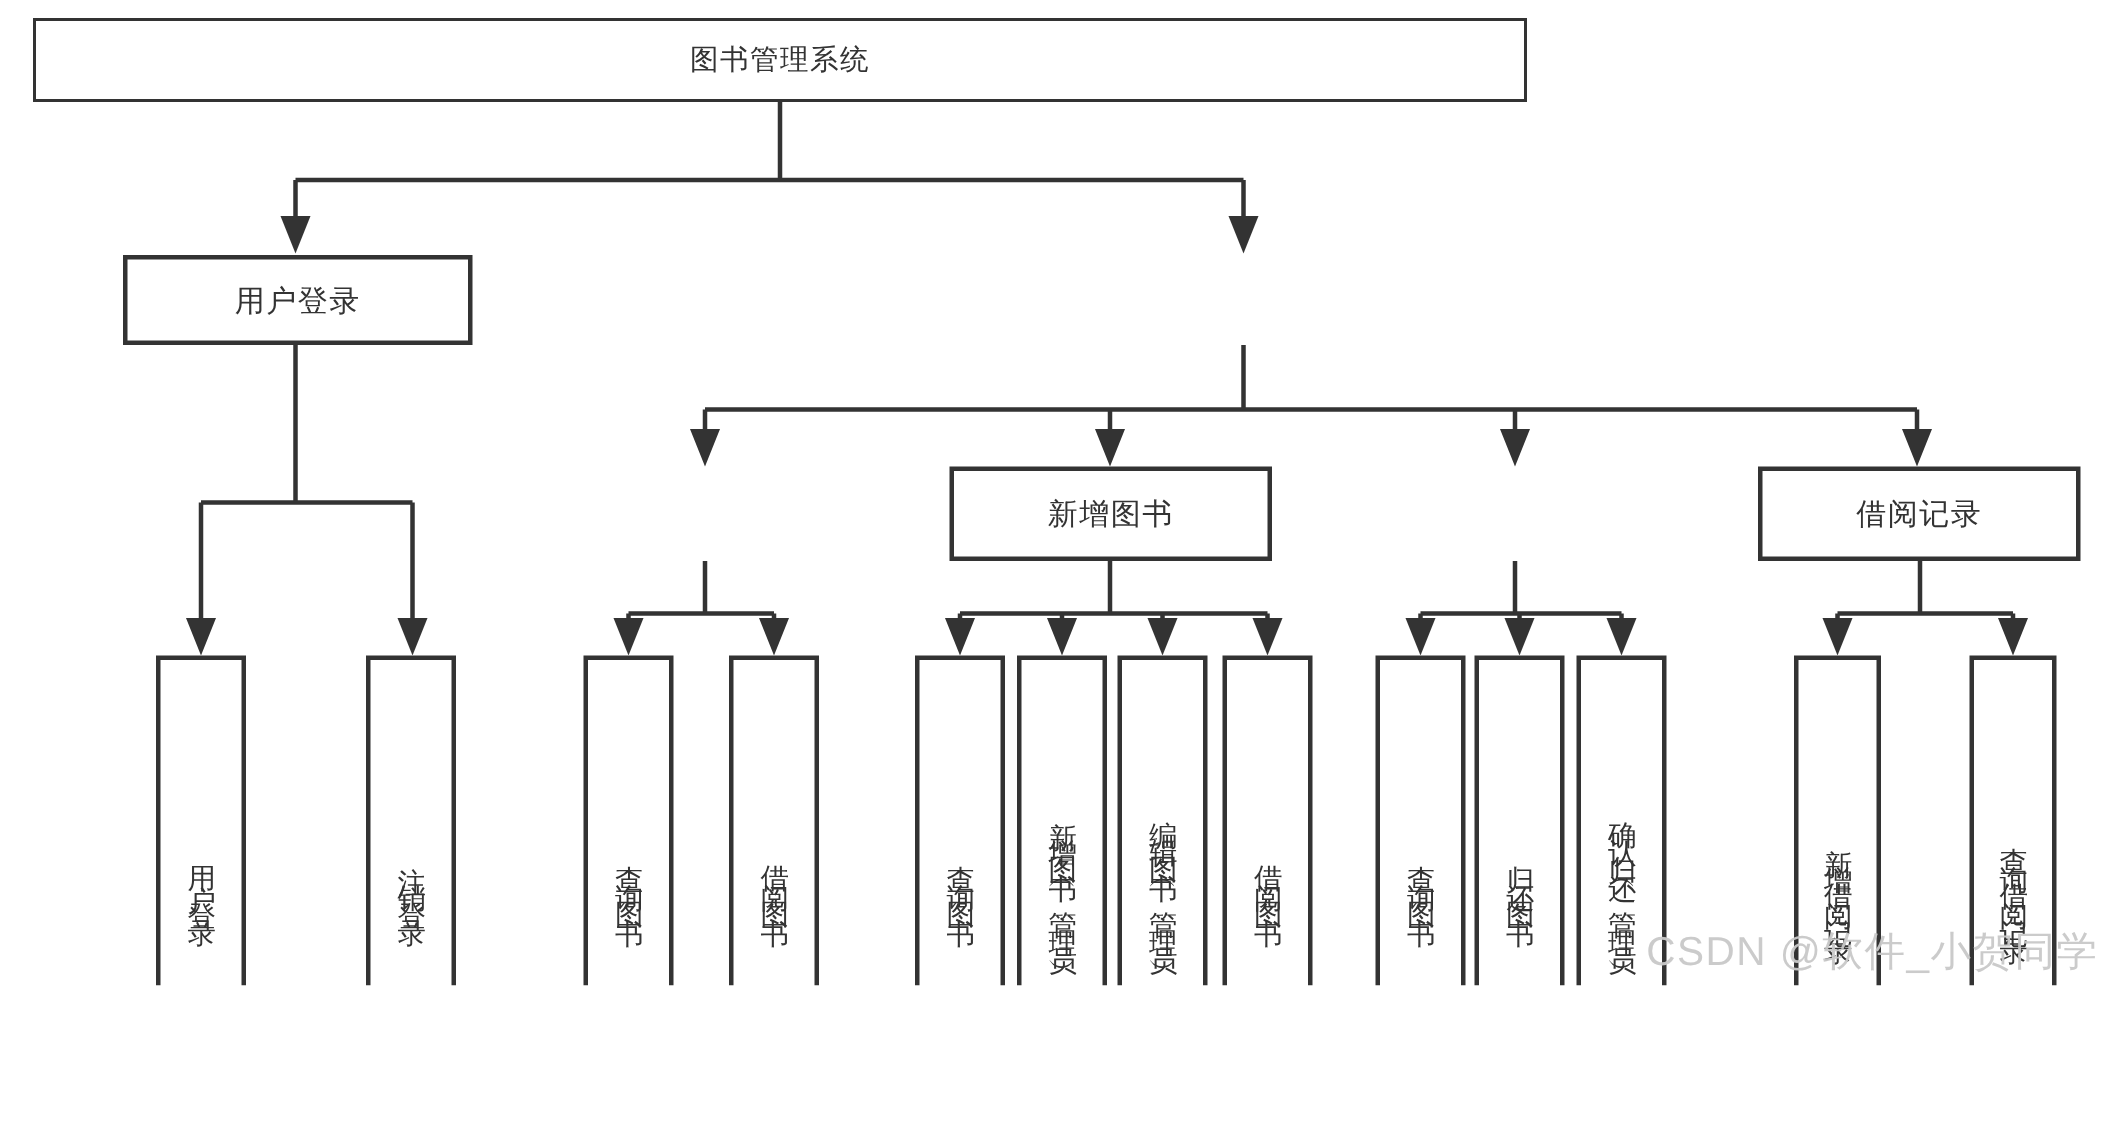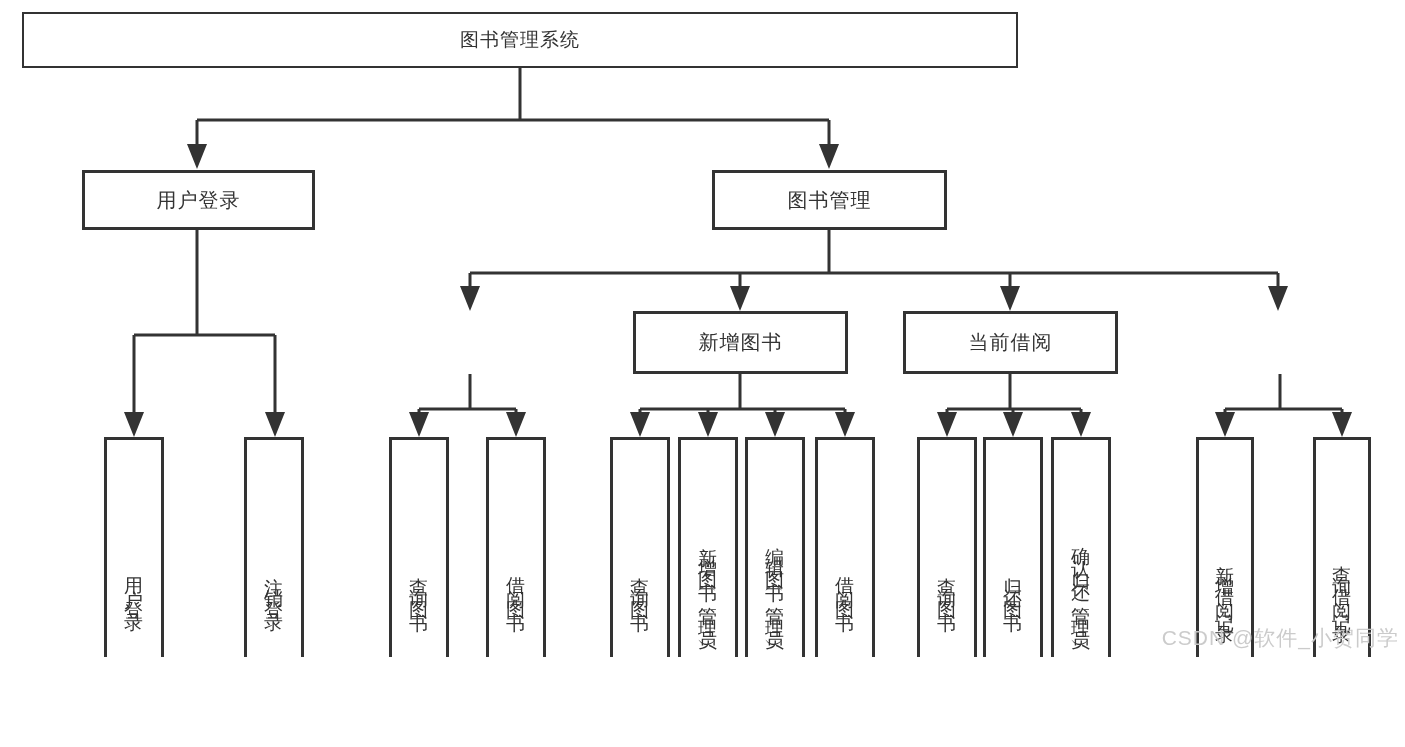--- a/index.html
+++ b/index.html
@@ -36,21 +36,21 @@
   .vnode span{
     writing-mode:vertical-rl;
     text-orientation:mixed;
     font-size:19px;
     letter-spacing:12px;
     line-height:1;
   }
   .watermark{
     position:absolute;
     right:6px;bottom:5px;
-    font-size:21px;
+    font-size:27px;
     color:var(--watermark);
     opacity:0.95;
     z-index:10;
     white-space:nowrap;
     letter-spacing:1px;
   }
 </style>
 </head>
 <body>
 
@@ -95,24 +95,23 @@
     <polygon points="1003,412 1023,412 1013,437"></polygon>
     <polygon points="1071,412 1091,412 1081,437"></polygon>
 
     <polygon points="1215,412 1235,412 1225,437"></polygon>
     <polygon points="1332,412 1352,412 1342,437"></polygon>
   </svg>
 
   <div class="node hnode root" style="left:22px;top:12px;width:996px;height:56px">图书管理系统</div>
 
   <div class="node hnode" style="left:82px;top:170px;width:233px;height:60px">用户登录</div>
-  <div class="node hnode" style="left:712px;top:170px;width:235px;height:60px">图书管理</div>
 
   <div class="node hnode" style="left:633px;top:311px;width:215px;height:63px">新增图书</div>
-  <div class="node hnode" style="left:903px;top:311px;width:215px;height:63px">当前借阅</div>
+  <div class="node hnode" style="left:1172px;top:311px;width:215px;height:63px">借阅记录</div>
 
   <div class="node vnode" style="left:104px;top:437px;width:60px;height:298px">
     <span>用户登录</span>
     </div>
   <div class="node vnode" style="left:244px;top:437px;width:60px;height:298px">
     <span>注销登录</span>
     </div>
 
   <div class="node vnode" style="left:389px;top:437px;width:60px;height:298px">
     <span>查询图书</span>

